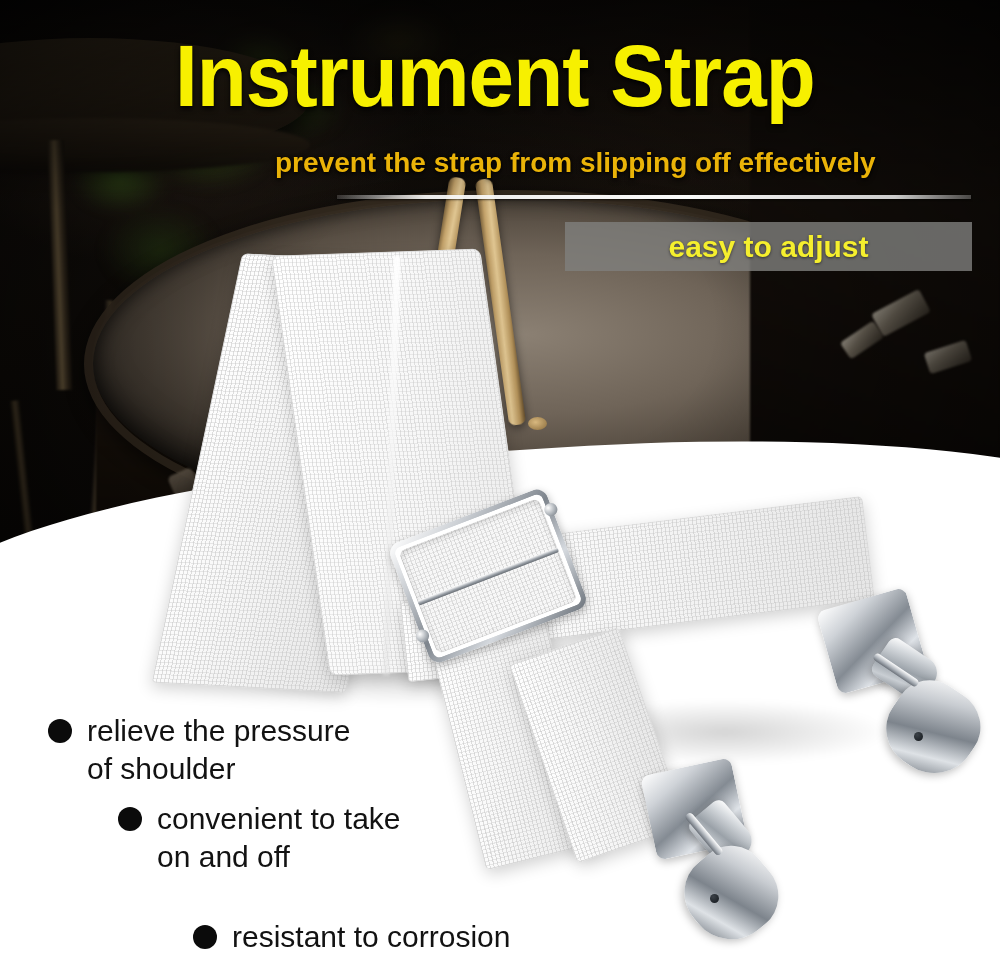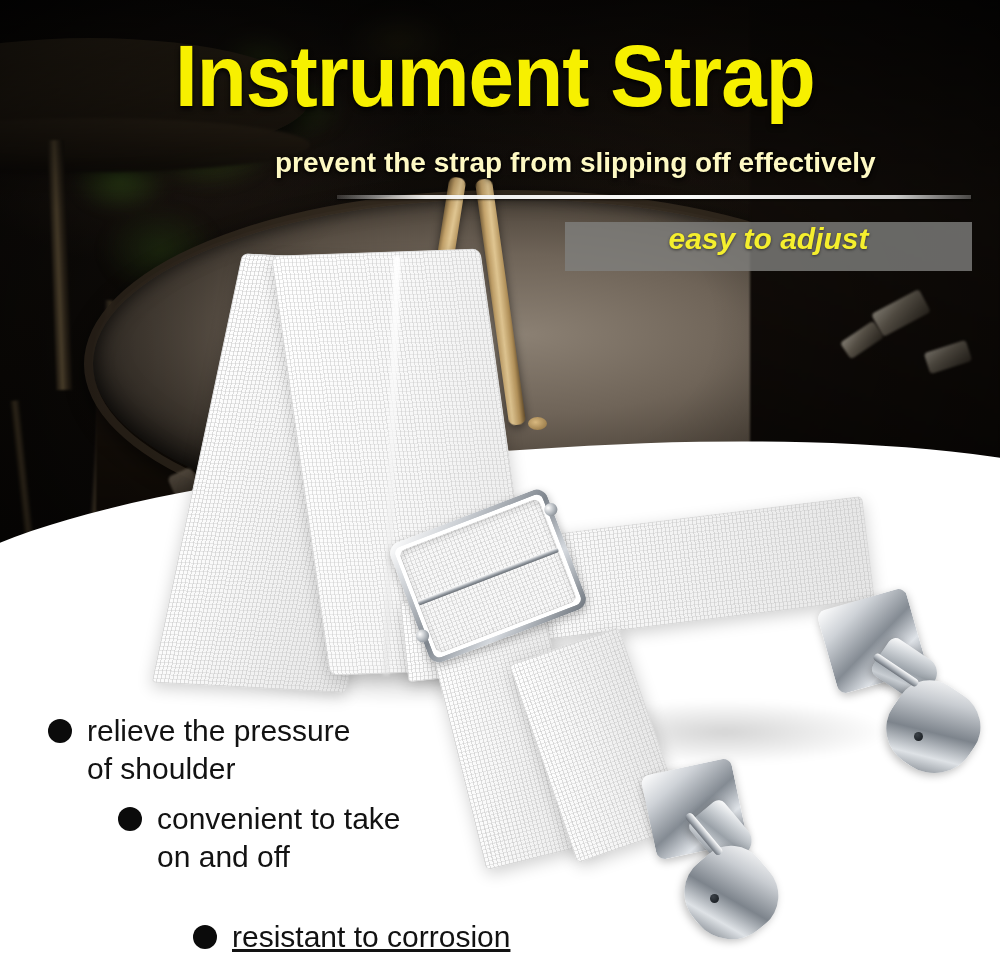--- a/index.html
+++ b/index.html
@@ -288,33 +288,33 @@
     transform-origin:left top;
     text-shadow:0 3px 6px rgba(0,0,0,.85), 0 0 2px rgba(0,0,0,.9);
     white-space:nowrap;
   }
   .subtitle{
     position:absolute;left:275px;top:146px;
     font-family:"Liberation Sans",sans-serif;
     font-weight:bold;
     font-size:28px;
     line-height:34px;
-    color:#fef9c3;
+    color:#eab308;
     text-shadow:0 2px 5px rgba(0,0,0,.9), 0 0 2px rgba(0,0,0,.95);
     white-space:nowrap;
   }
   .divider{
     position:absolute;left:337px;top:195px;width:634px;height:4px;
     background:linear-gradient(90deg, rgba(255,255,255,.15) 0%, rgba(245,245,245,.95) 14%, rgba(255,255,255,.98) 55%, rgba(225,225,225,.9) 88%, rgba(255,255,255,.25) 100%);
     box-shadow:0 1px 2px rgba(0,0,0,.6);
   }
   .badge{
     position:absolute;left:565px;top:222px;width:407px;height:49px;
     background:rgba(128,128,125,.80);
-    display:flex;align-items:flex-start;justify-content:center;font-style:italic;
+    display:flex;align-items:center;justify-content:center;
   }
   .badge-text{
     font-family:"Liberation Sans",sans-serif;
     font-weight:bold;
     font-size:30px;
     color:#f5ef2e;
     text-shadow:0 1px 3px rgba(0,0,0,.55);
     white-space:nowrap;
   }
 
@@ -330,21 +330,21 @@
     white-space:pre-line;
   }
   .bullet .dot{
     width:24px;height:24px;border-radius:50%;
     background:#0b0b0b;
     flex:0 0 auto;
     margin-top:7px;margin-right:15px;
   }
   .b1{left:48px;top:712px;}
   .b2{left:118px;top:800px;}
-  .b3{left:193px;top:918px;text-decoration:underline;}
+  .b3{left:193px;top:918px;}
 </style>
 </head>
 <body>
 
 <div id="poster">
 
   <div class="photo">
     <div class="bg-base"></div>
     <div class="foliage"></div>
     <div class="foliage2"></div>

